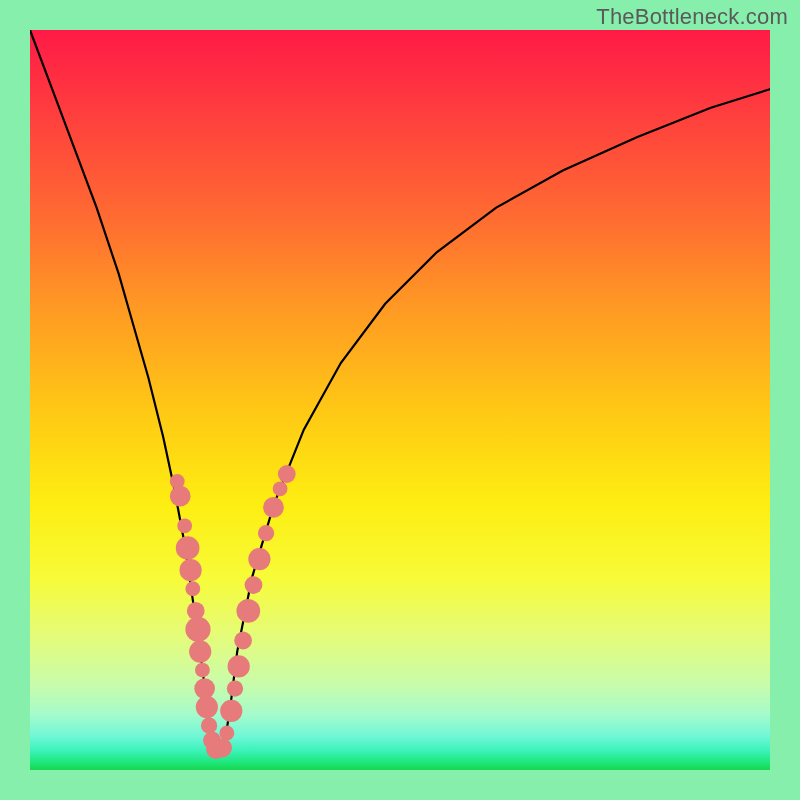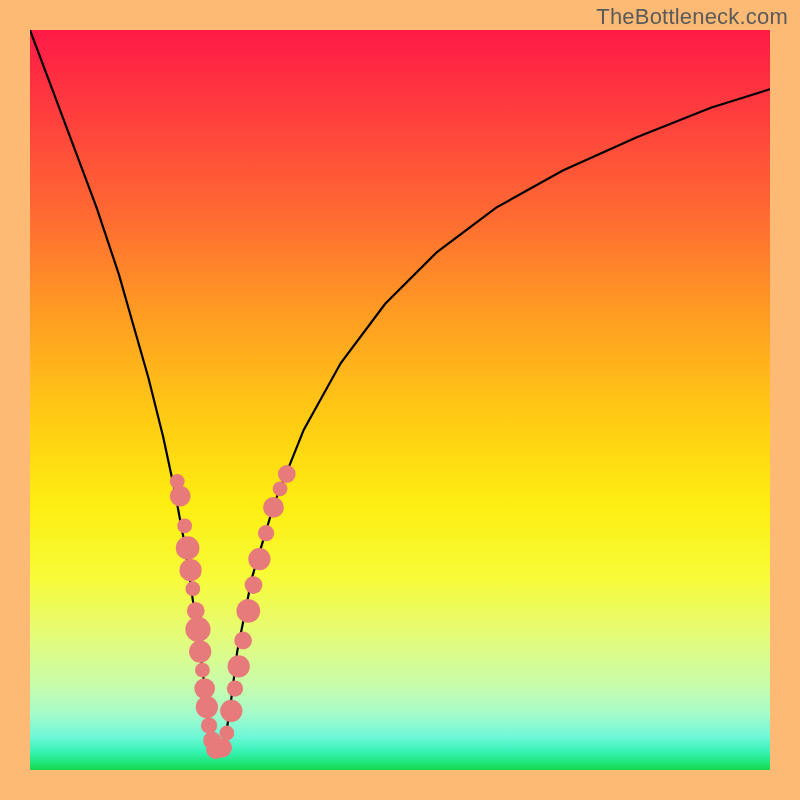--- a/index.html
+++ b/index.html
@@ -8,21 +8,21 @@
     width: 800px;
     height: 800px;
     overflow: hidden;
     background: #000;
     font-family: Arial, Helvetica, sans-serif;
   }
   .frame {
     position: relative;
     width: 800px;
     height: 800px;
-    background: #fdba74;
+    background: #86efac;
   }
   .plot {
     position: absolute;
     left: 30px;
     top: 30px;
     width: 740px;
     height: 740px;
     background: linear-gradient(to bottom,
       #ff1a46 0%,
       #ff3a3f 10%,

